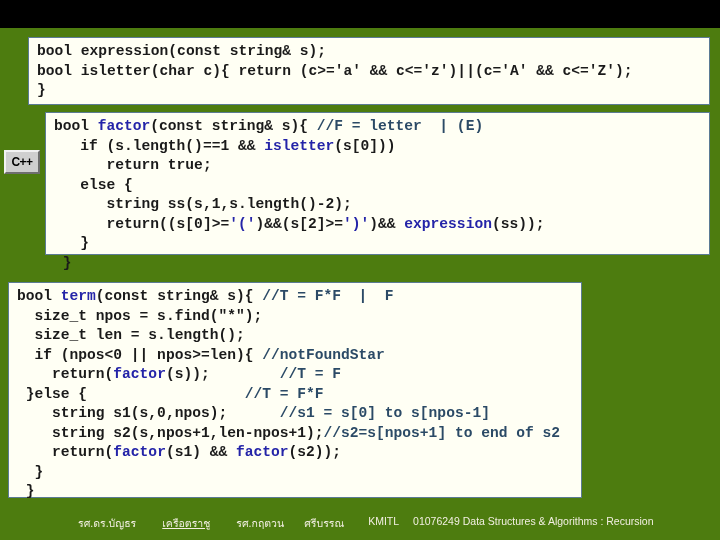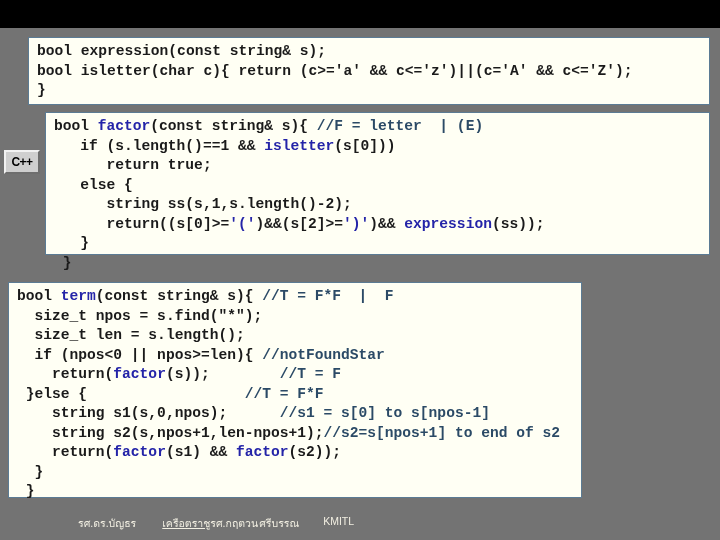--- a/index.html
+++ b/index.html
@@ -12,21 +12,21 @@
     background: #ffffff;
     font-family: "Liberation Sans", sans-serif;
     overflow: hidden;
     position: relative;
   }
   #slide {
     position: absolute;
     inset: 0;
     width: 720px;
     height: 540px;
-    background: #737373;
+    background: #4d7c0f;
   }
   
   .top-band {
     position: absolute;
     left: 0;
     top: 0;
     width: 720px;
     height: 28px;
     background: #000000;
   }
@@ -101,21 +101,21 @@
     height: 20px;
     display: flex;
     color: #f2efe2;
     font-size: 10.5px;
     font-family: "Liberation Sans", sans-serif;
     white-space: nowrap;
   }
   #footer .f-seg { display: inline-block; }
   #footer .f-authors { margin-left: 78px; }
   #footer .f-author2 { margin-left: 26px; text-decoration: underline; }
-  #footer .f-author3 { }
+  #footer .f-author3 { margin-left: 26px; }
   #footer .f-org { margin-left: 24px; }
   #footer .f-course { margin-left: 14px; }
 </style>
 </head>
 <body>
 
 <div id="slide">
 
   <div class="top-band"></div>
 
@@ -151,17 +151,18 @@
 <span>    string s2(s,npos+1,len-npos+1);</span><span class="cmt">//s2=s[npos+1] to end of s2</span>
 <span>    return(</span><span class="fn">factor</span><span>(s1) &amp;&amp; </span><span class="fn">factor</span><span>(s2));</span>
 <span>  }</span>
 <span> }</span></pre>
   </div>
 
   <div id="footer">
     <span class="f-seg f-authors">รศ.ดร.บัญธร</span>
     <span class="f-seg f-author2">เครือตราชู</span>
     <span class="f-seg f-author3">รศ.กฤตวน</span>
-    <span class="f-seg" style="margin-left:1px">ศรีบรรณ</span>
+    <span class="f-seg" style="margin-left:20px">ศรีบรรณ</span>
     <span class="f-seg f-org">KMITL</span>
+    <span class="f-seg f-course">01076249 Data Structures &amp; Algorithms : Recursion</span>
   </div>
 
 </div>
 
 </body></html>

